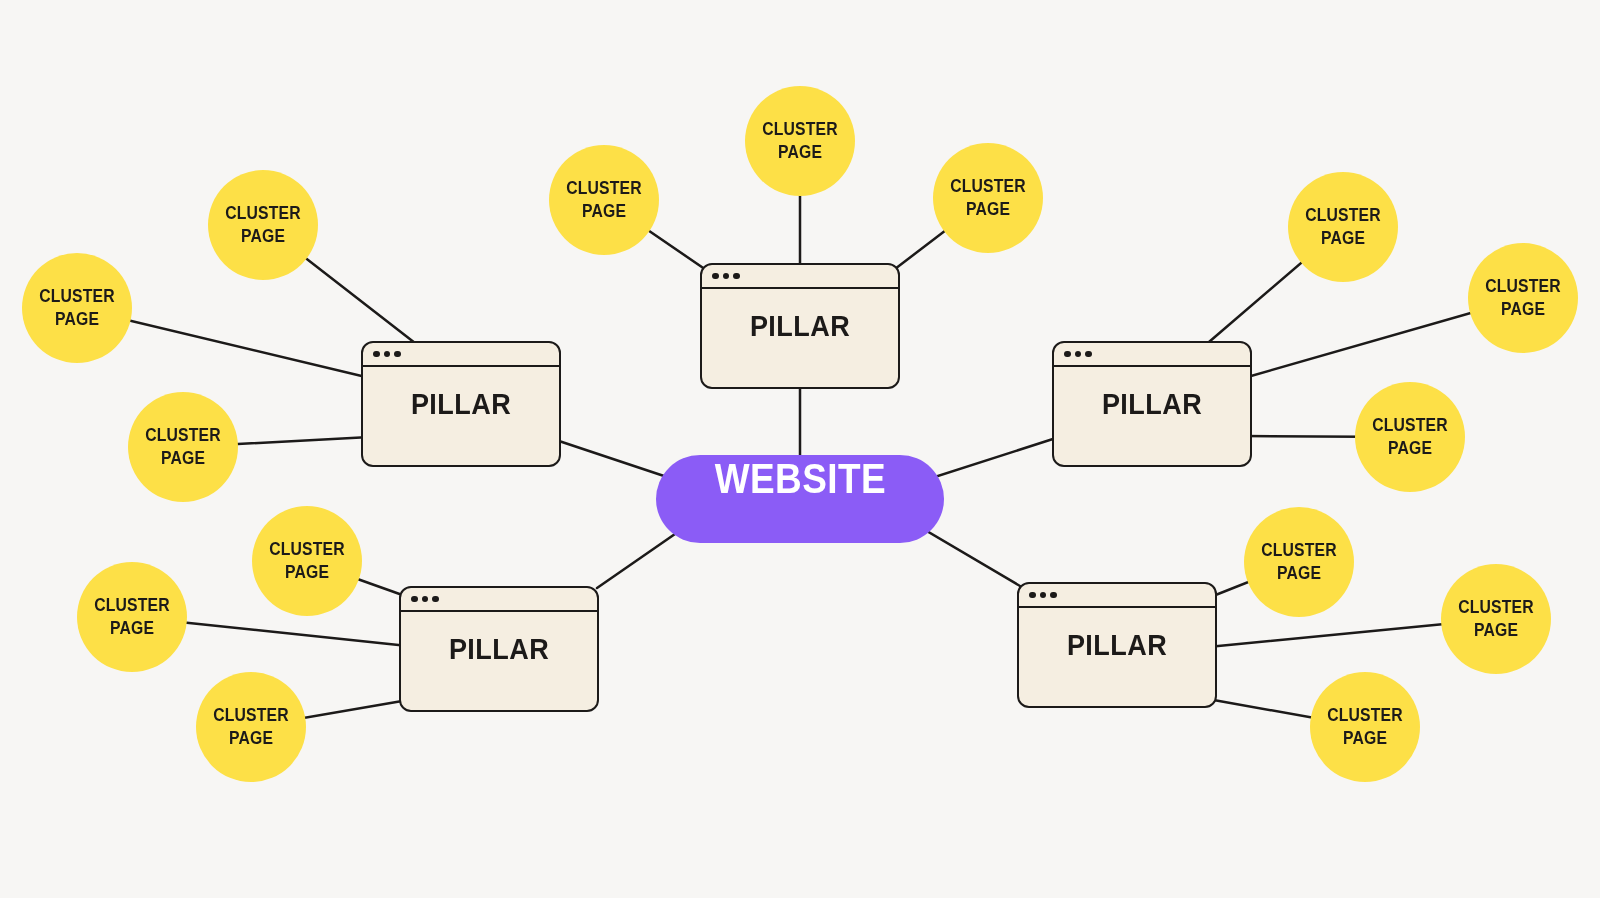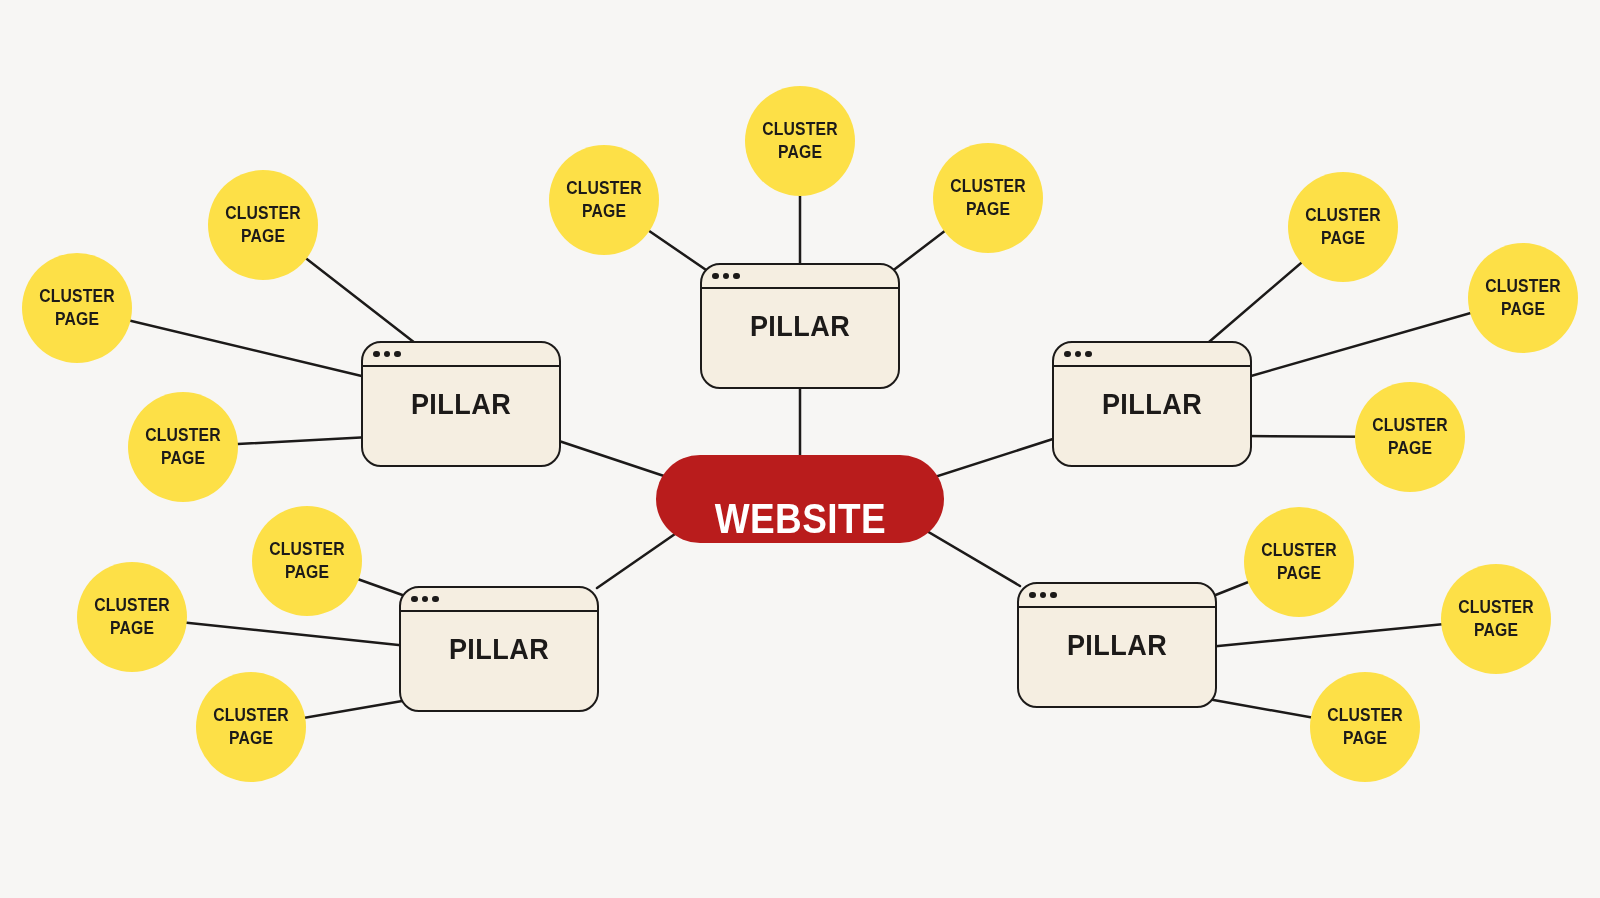--- a/index.html
+++ b/index.html
@@ -20,41 +20,41 @@
     left: 0; top: 0;
     z-index: 0;
   }
   .node { position: absolute; z-index: 1; box-sizing: border-box; }
 
   
   .website {
     width: 288px;
     height: 88px;
     border-radius: 44px;
-    background: #b91c1c;
-    display: flex;
-    align-items: flex-end;
+    background: #8b5cf6;
+    display: flex;
+    align-items: flex-start;
     justify-content: center;
   }
   .website-label {
     color: #ffffff;
     font-size: 42px;
     font-weight: bold;
     letter-spacing: 0.5px;
     transform: scaleX(0.88);
     white-space: nowrap;
   }
 
   
   .pillar {
     width: 200px;
     height: 126px;
     background: #f5eee1;
     border: 2.5px solid #1c1a19;
-    border-radius: 20px;
+    border-radius: 12px;
     overflow: hidden;
   }
   .pillar-titlebar {
     height: 22px;
     border-bottom: 2.5px solid #1c1a19;
     display: flex;
     align-items: center;
     padding-left: 10px;
     gap: 4px;
   }

